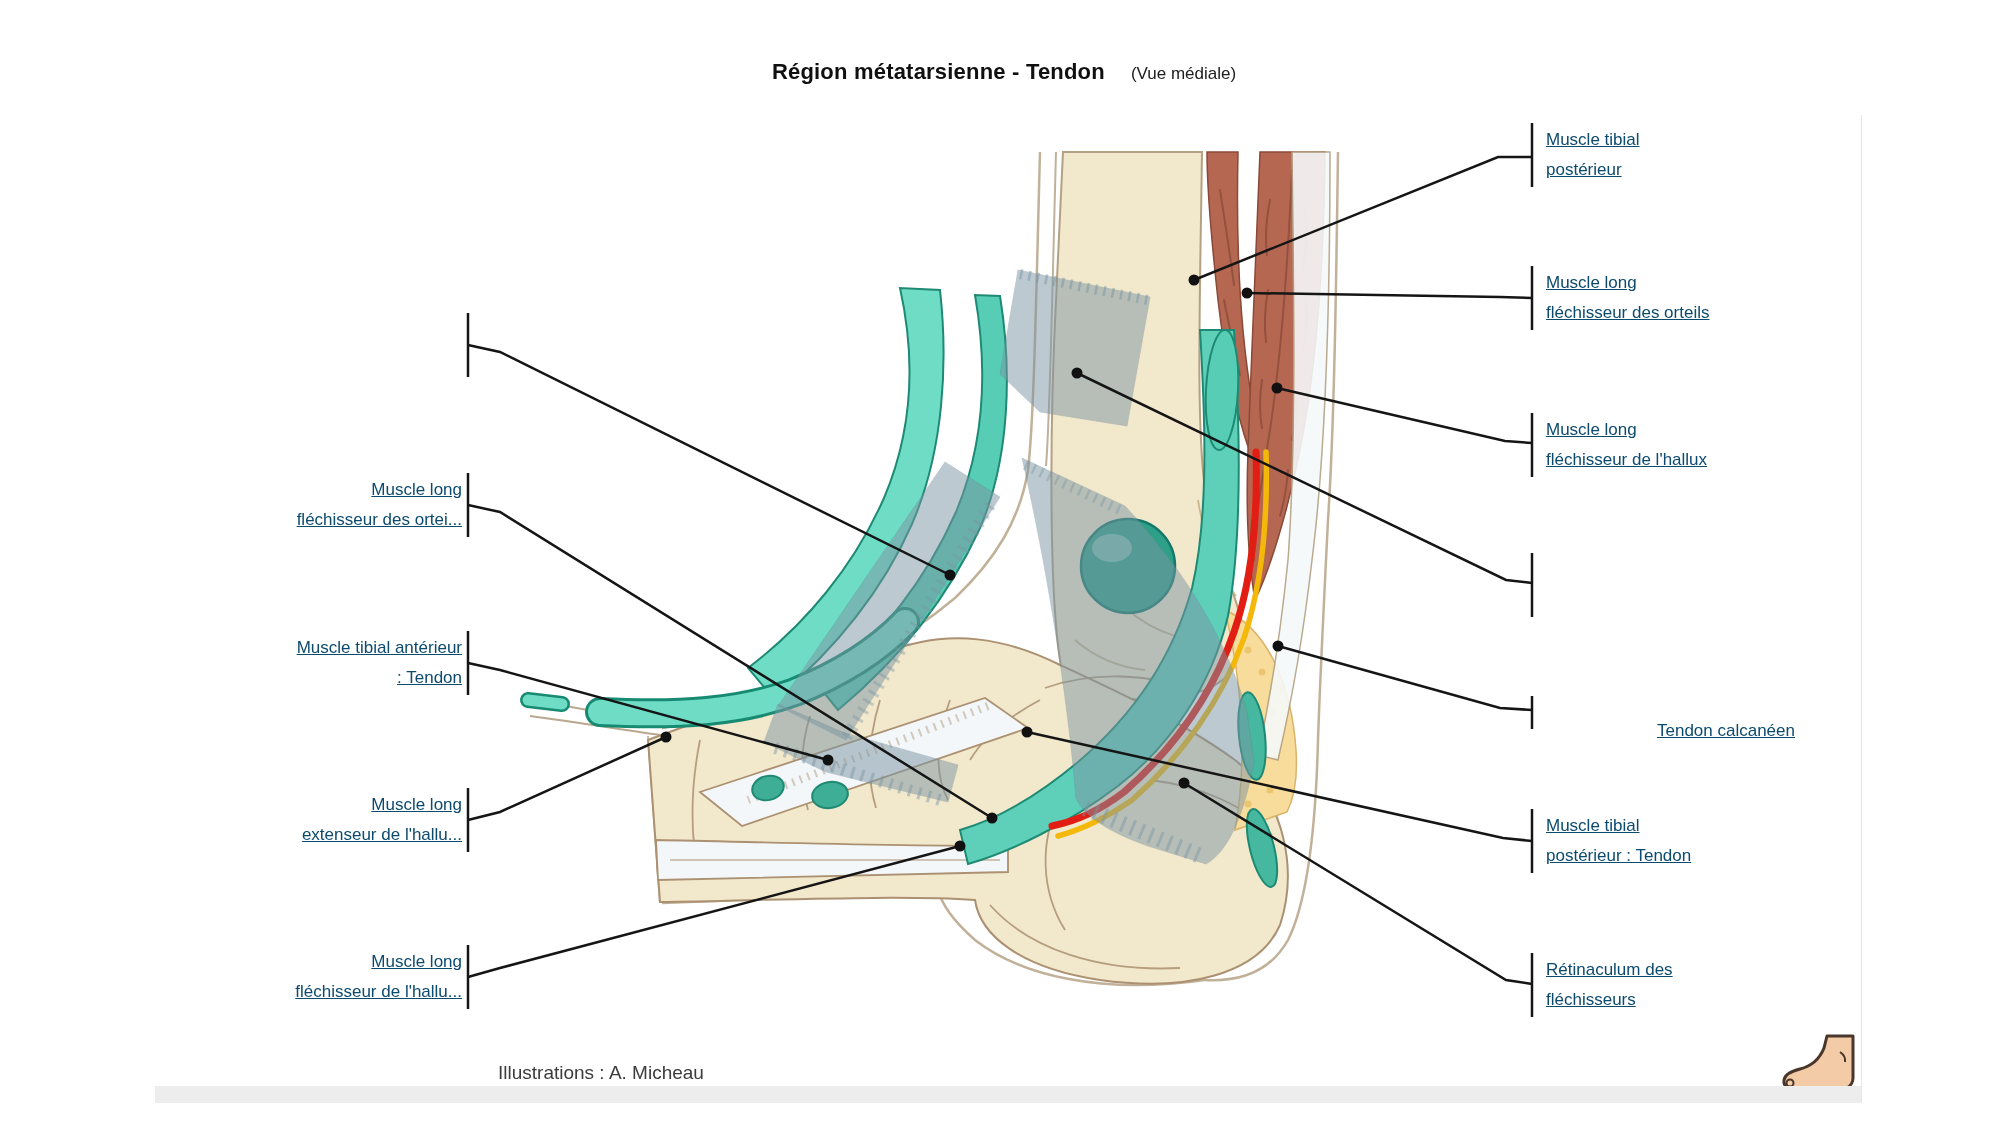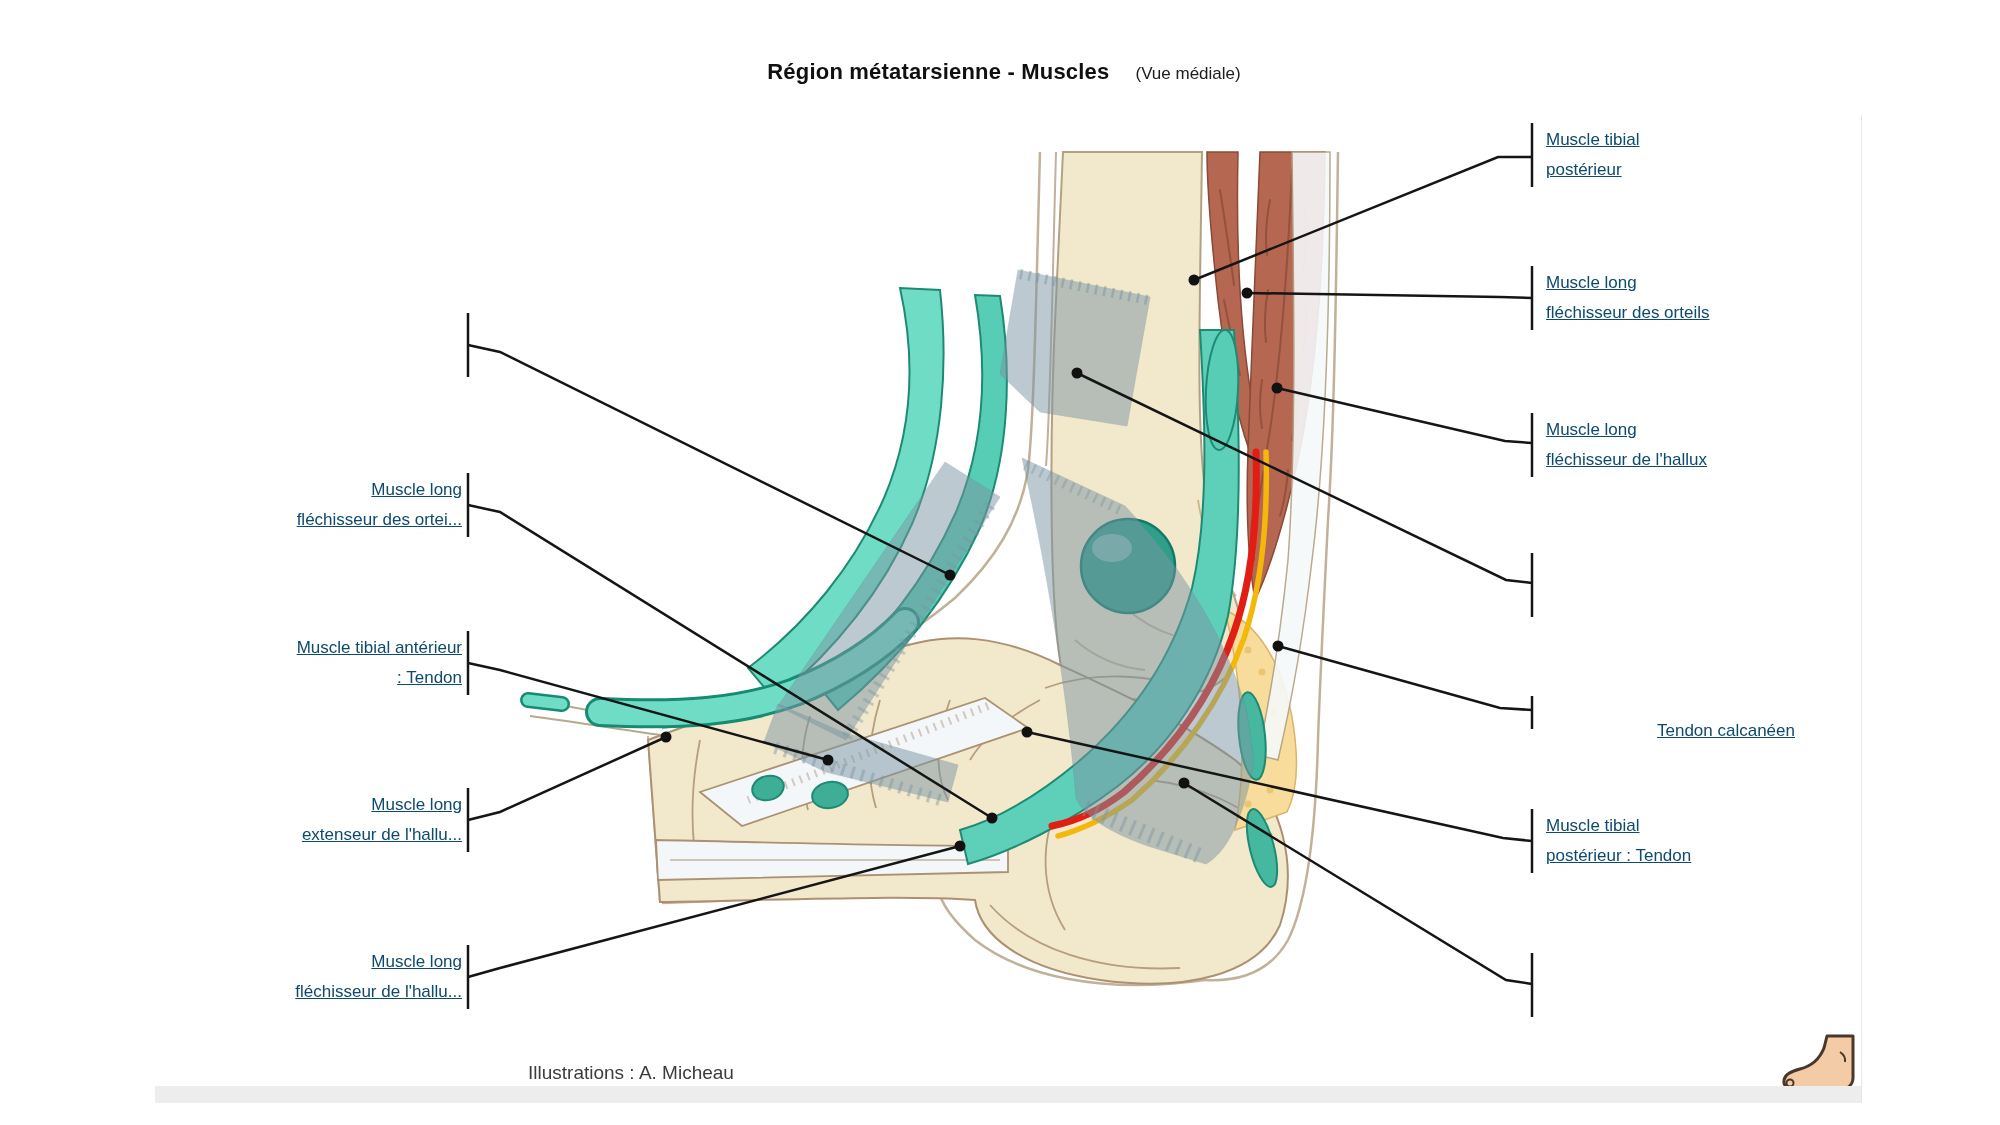--- a/index.html
+++ b/index.html
@@ -11,21 +11,21 @@
   .title-wrap{position:absolute;left:504px;top:48px;width:1000px;
               display:flex;justify-content:center;align-items:baseline;gap:26px;}
   .title{font-size:22px;font-weight:700;color:#101010;letter-spacing:.2px;}
   .subtitle{font-size:17px;color:#202020;margin-top:16px;}
 
   .label{position:absolute;font-size:17px;line-height:30px;color:#0c4a6e;
          white-space:pre-line;cursor:pointer;text-decoration:underline;}
   .label.side-left{width:360px;left:102px;text-align:right;}
   .label.side-right{left:1546px;width:360px;text-align:left;}
 
-  .credit{position:absolute;left:528px;top:1062px;font-size:19px;color:#3c3c3c;}
+  .credit{position:absolute;left:498px;top:1062px;font-size:19px;color:#3c3c3c;}
   .bottom-strip{position:absolute;left:155px;top:1086px;width:1707px;height:17px;
                 background:#ededed;}
   .right-edge{position:absolute;left:1861px;top:115px;width:1px;height:988px;
               background:#e7e7e7;}
 
   svg{position:absolute;left:0;top:0;}
   .leader{stroke:#151515;stroke-width:2.5;fill:none;}
   .tick{stroke:#151515;stroke-width:2.5;}
   .dot{fill:#111111;}
 </style>
@@ -203,21 +203,21 @@
     </g>
 
     <g>
       <path d="M1827,1036 L1853,1036 L1853,1078 C1853,1086 1845,1091 1832,1092 L1800,1092 C1790,1092 1783,1087 1784,1080 C1785,1074 1792,1071 1800,1069 C1812,1066 1820,1058 1824,1048 Z" fill="#f3cba6" stroke="#4a372c" stroke-width="3" stroke-linejoin="round"></path>
       <circle cx="1790" cy="1083" r="3.5" fill="none" stroke="#4a372c" stroke-width="2"></circle>
       <path d="M1840,1052 q6,4 5,10" fill="none" stroke="#4a372c" stroke-width="2"></path>
     </g>
   </svg>
 
   <div class="title-wrap">
-    <span class="title">Région métatarsienne - Muscles</span>
+    <span class="title">Région métatarsienne - Tendon</span>
     <span class="subtitle">(Vue médiale)</span>
   </div>
 
   <div class="label side-left" style="top:475px;">Muscle long
 fléchisseur des ortei...</div>
   <div class="label side-left" style="top:633px;">Muscle tibial antérieur
 : Tendon</div>
   <div class="label side-left" style="top:790px;">Muscle long
 extenseur de l'hallu...</div>
   <div class="label side-left" style="top:947px;">Muscle long
@@ -225,17 +225,19 @@
 
   <div class="label side-right" style="top:125px;">Muscle tibial
 postérieur</div>
   <div class="label side-right" style="top:268px;">Muscle long
 fléchisseur des orteils</div>
   <div class="label side-right" style="top:415px;">Muscle long
 fléchisseur de l'hallux</div>
   <div class="label side-right" style="top:716px;text-align:center;">Tendon calcanéen</div>
   <div class="label side-right" style="top:811px;">Muscle tibial
 postérieur : Tendon</div>
+  <div class="label side-right" style="top:955px;">Rétinaculum des
+fléchisseurs</div>
 
   <div class="bottom-strip"></div>
   <div class="credit">Illustrations : A. Micheau</div>
   <div class="right-edge"></div>
 </div>
 
 </body></html>

